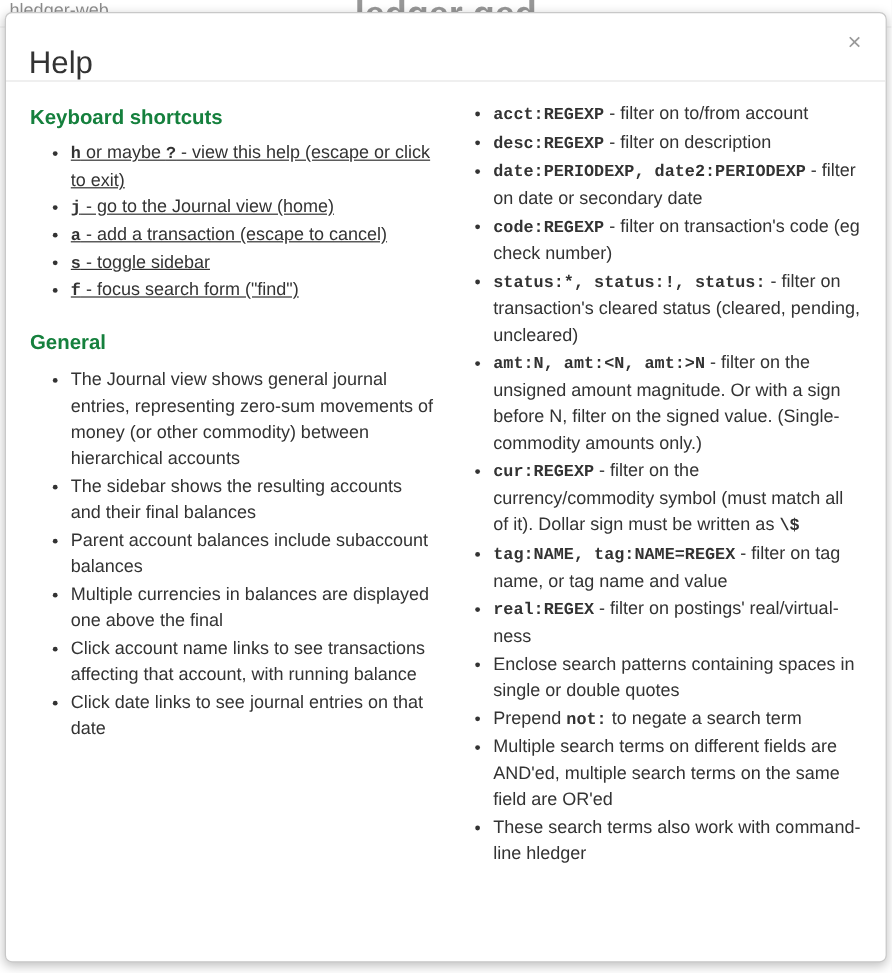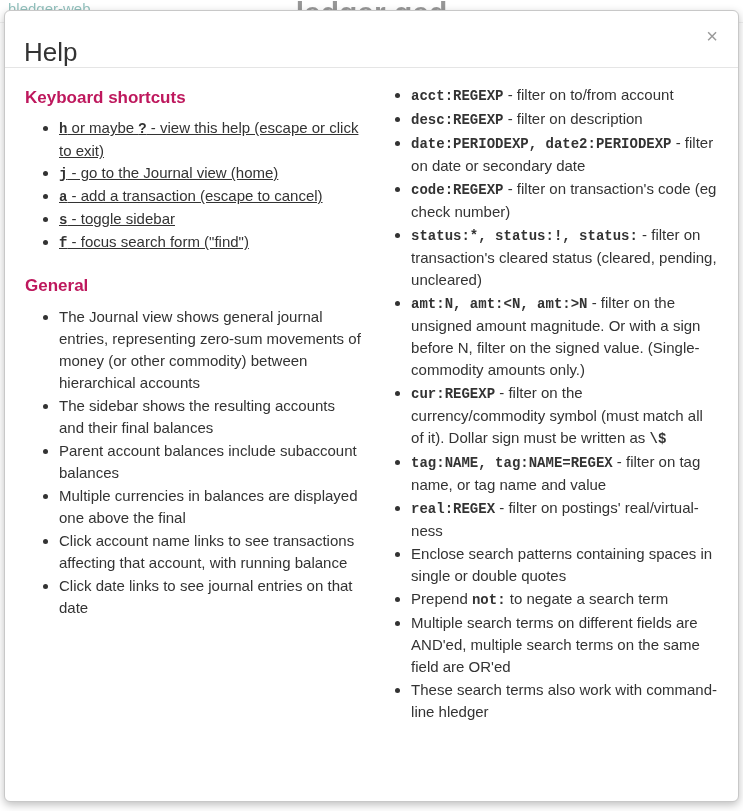--- a/index.html
+++ b/index.html
@@ -22,21 +22,21 @@
     width: 743px;
     height: 811px;
     background: #ffffff;
     overflow: hidden;
   }
   .behind-brand {
     position: absolute;
     left: 8px;
     top: 0px;
     font-size: 15px;
-    color: #0f766e;
+    color: #000000;
     white-space: nowrap;
   }
   .behind-title {
     position: absolute;
     left: 50%;
     transform: translateX(-50%);
     top: -4px;
     font-size: 30px;
     font-weight: bold;
     color: #1a1a1a;
@@ -121,21 +121,21 @@
     padding-right: 14px;
   }
   .col-right {
     width: 353px;
     padding-left: 1px;
   }
 
   h4.section-heading {
     font-size: 17px;
     font-weight: bold;
-    color: #be185d;
+    color: #15803d;
     margin: 4px 0 9px 0;
     line-height: 1.2;
   }
   h4.section-heading.second {
     margin-top: 22px;
   }
 
   ul.bullets {
     margin: 0;
     padding-left: 34px;

